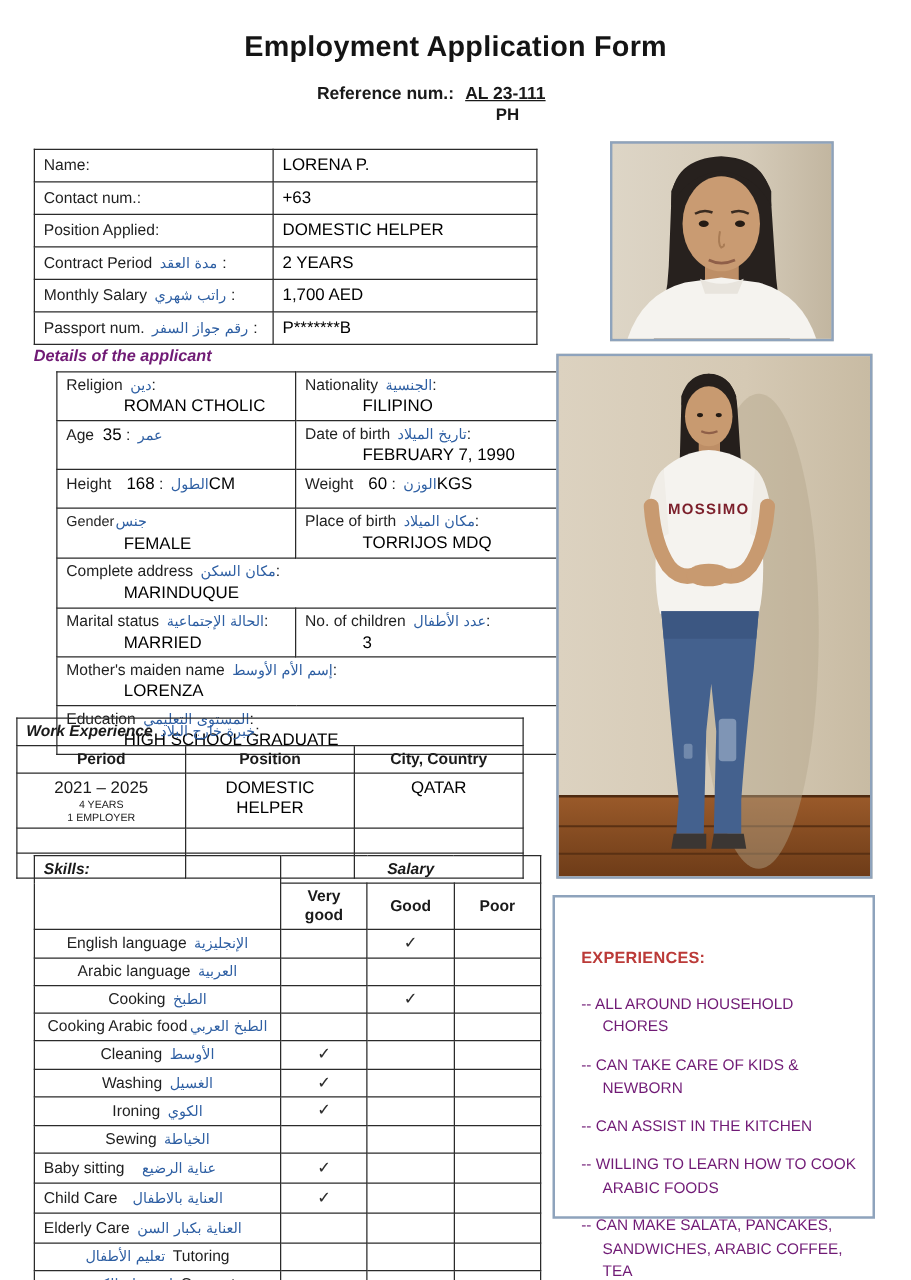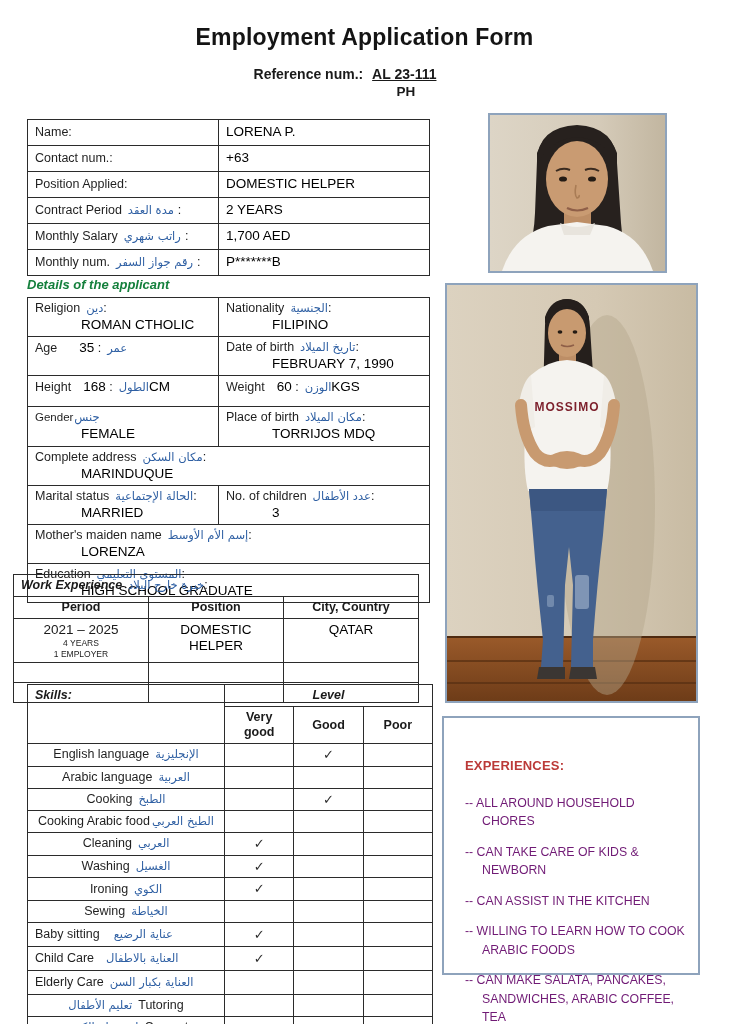--- a/index.html
+++ b/index.html
@@ -30,26 +30,26 @@
     font-size:11.5px;margin-left:6px;}
   .sep{margin-left:4px;}
   .val{font-size:13.5px;color:#000;}
 
   .summary-table{position:absolute;left:27px;top:119px;width:403px;}
   .summary-table td{height:19px;vertical-align:middle;}
   .summary-table .c1{width:176px;}
   .summary-table .val{white-space:nowrap;}
 
   .details-heading{position:absolute;left:27px;top:277px;font-size:13px;
-    font-weight:bold;font-style:italic;color:#15803d;}
-
-  .details-table{position:absolute;left:27px;top:297px;width:403px;}
+    font-weight:bold;font-style:italic;color:#701a75;}
+
+  .details-table{position:absolute;left:45px;top:297px;width:403px;}
   .details-table .c1{width:176px;}
   .dval{display:block;font-size:13.5px;color:#000;margin-top:1px;margin-left:46px;}
-  .inline-val{display:inline;margin-left:22px;}
+  .inline-val{display:inline;margin-left:7px;}
   .small-lbl{font-size:11.5px;}
 
   .we-table{position:absolute;left:13px;top:574px;width:406px;}
   .we-heading{font-size:12.5px;}
   .we-heading .we-title{font-style:italic;font-weight:bold;}
   .we-h{text-align:center;font-weight:600;height:15px;vertical-align:middle;}
   .we-c{text-align:center;}
   .we-period{font-size:13.5px;}
   .we-sub{font-size:8.5px;line-height:1.25;}
   .we-empty{height:13px;}
@@ -106,21 +106,21 @@
     </tr>
     <tr>
       <td class="c1"><span class="lbl">Contract Period</span><span class="ar">مدة العقد</span><span class="sep">:</span></td>
       <td><span class="val">2 YEARS</span></td>
     </tr>
     <tr>
       <td class="c1"><span class="lbl">Monthly Salary</span><span class="ar">راتب شهري</span><span class="sep">:</span></td>
       <td><span class="val">1,700 AED</span></td>
     </tr>
     <tr>
-      <td class="c1"><span class="lbl">Monthly num.</span><span class="ar">رقم جواز السفر</span><span class="sep">:</span></td>
+      <td class="c1"><span class="lbl">Passport num.</span><span class="ar">رقم جواز السفر</span><span class="sep">:</span></td>
       <td><span class="val">P*******B</span></td>
     </tr>
   </tbody>
     </table>
 
   <div class="details-heading">Details of the applicant</div>
 
   <table class="details-table">
     <tbody>
         <tr>
@@ -225,21 +225,21 @@
       <td class="we-empty"></td>
       <td class="we-empty"></td>
     </tr>
   </tbody>
     </table>
 
   <table class="skills-table">
     <tbody>
         <tr>
       <td class="sk-c1 sk-head" rowspan="2">Skills:</td>
-      <td colspan="3" class="level-head">Level</td>
+      <td colspan="3" class="level-head">Salary</td>
     </tr>
     <tr>
       <td class="level-sub" style="width:72px">Very good</td>
       <td class="level-sub" style="width:64px">Good</td>
       <td class="level-sub" style="width:74px">Poor</td>
     </tr>
 
     <tr class="sk-row">
       <td><span class="lbl">English language</span><span class="ar">الإنجليزية</span></td>
       <td class="ck"></td>
@@ -258,21 +258,21 @@
       <td class="ck">✓</td>
       <td class="ck"></td>
     </tr>
     <tr class="sk-row">
       <td><span class="lbl">Cooking Arabic food</span><span class="ar" style="margin-left:2px">الطبخ العربي</span></td>
       <td class="ck"></td>
       <td class="ck"></td>
       <td class="ck"></td>
     </tr>
     <tr class="sk-row">
-      <td><span class="lbl">Cleaning</span><span class="ar">العربي</span></td>
+      <td><span class="lbl">Cleaning</span><span class="ar">الأوسط</span></td>
       <td class="ck">✓</td>
       <td class="ck"></td>
       <td class="ck"></td>
     </tr>
     <tr class="sk-row">
       <td><span class="lbl">Washing</span><span class="ar">الغسيل</span></td>
       <td class="ck">✓</td>
       <td class="ck"></td>
       <td class="ck"></td>
     </tr>

